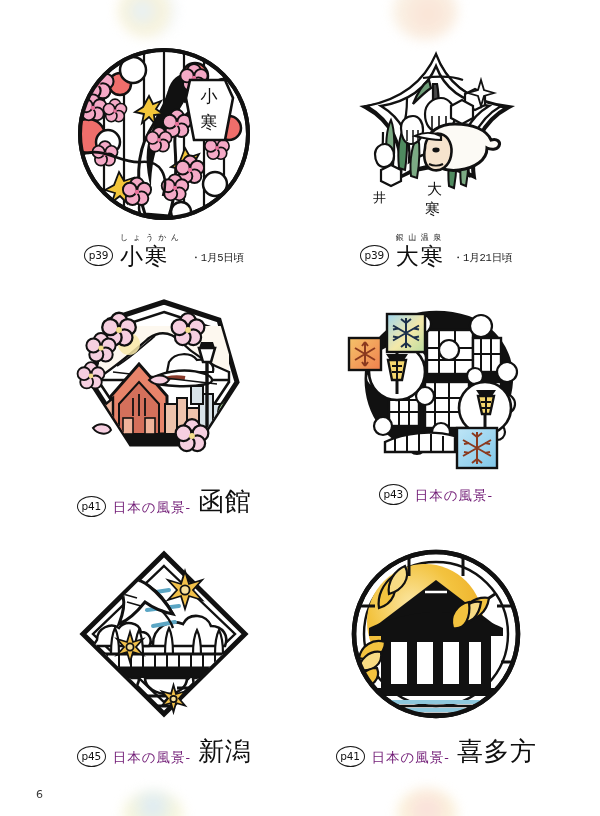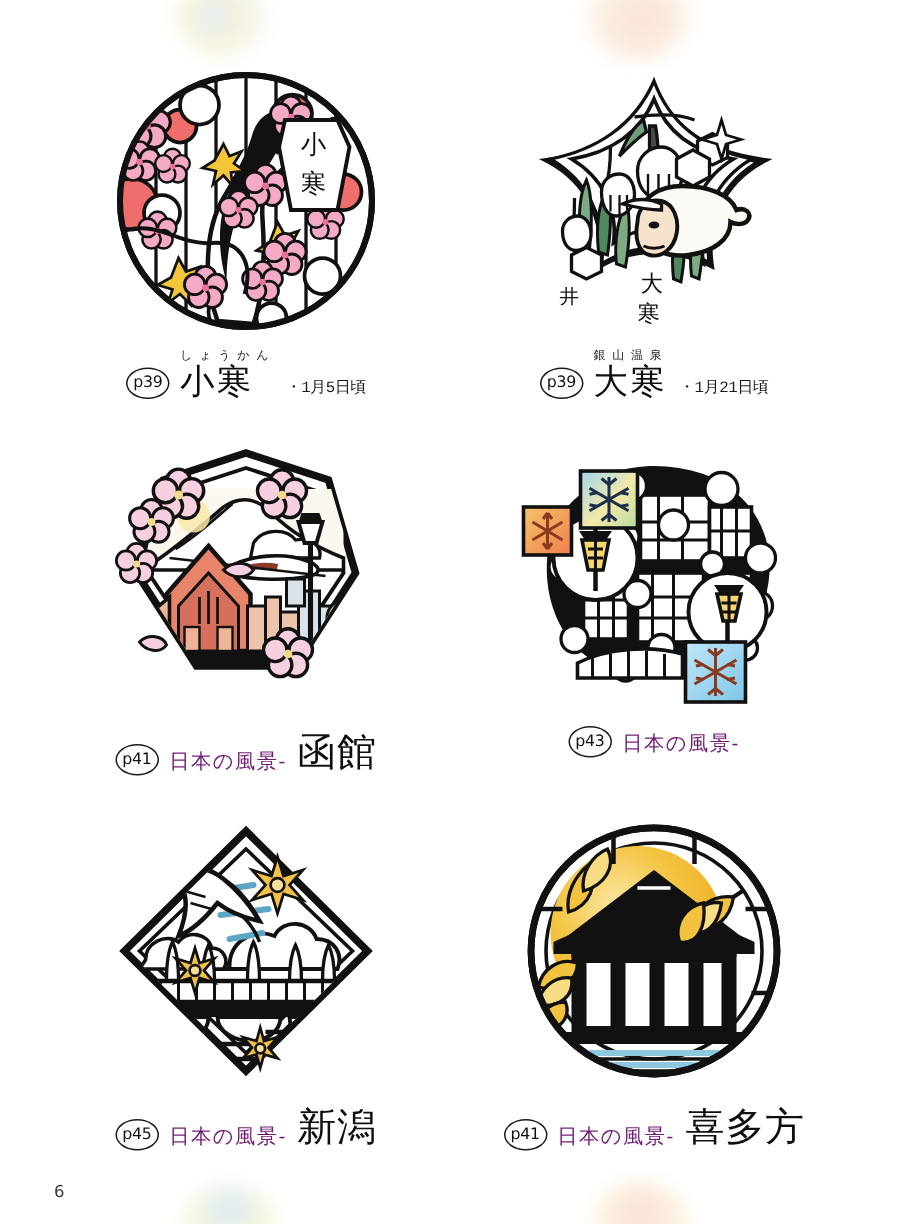--- a/index.html
+++ b/index.html
@@ -93,21 +93,21 @@
     color: #222;
     margin-left: 0;
     margin-bottom: 1px;
     height: 10px;
     font-family: Liberation Mono, monospace;
   }
   .title-main {
     font-size: 23px;
     letter-spacing: 1.5px;
     color: #0f0f0f;
-    font-family: Liberation Mono, monospace;
+    font-family: Liberation Serif, serif;
     font-weight: 400;
   }
   .prefix {
     font-size: 13.5px;
     letter-spacing: 1px;
     color: #701a75;
     font-family: "DejaVu Serif", "Liberation Serif", serif;
     margin-bottom: 2px;
   }
   .place {

